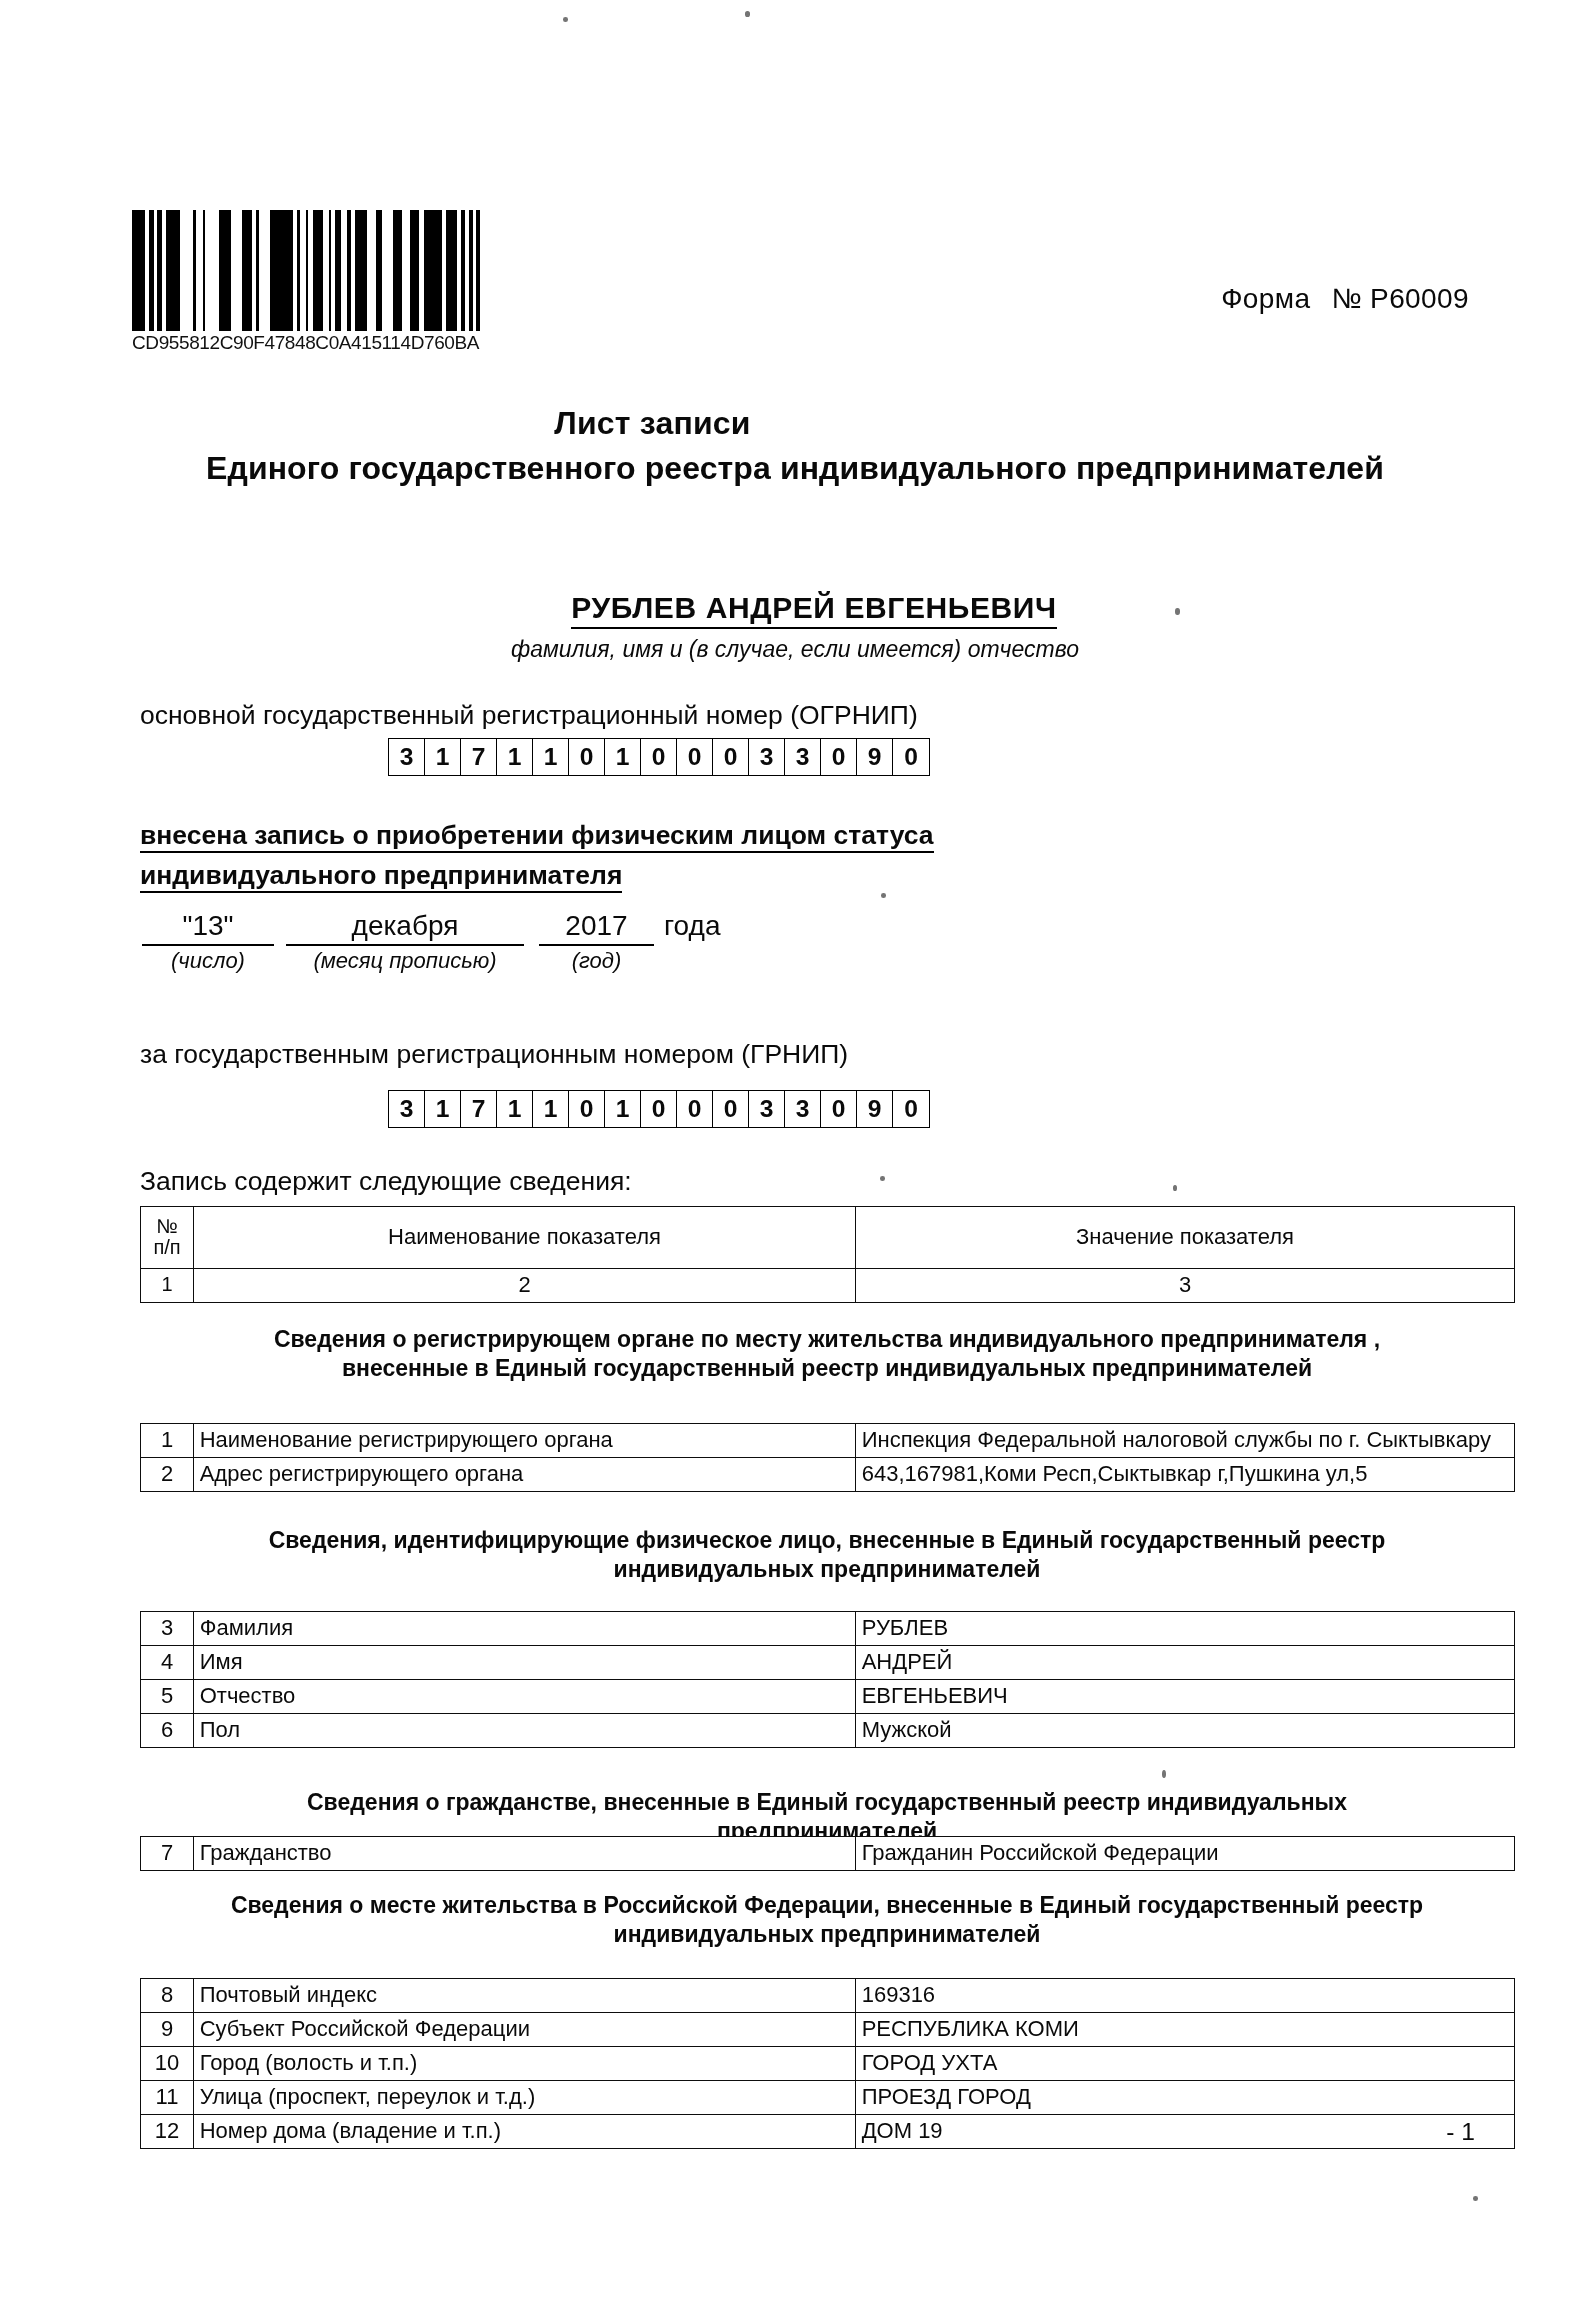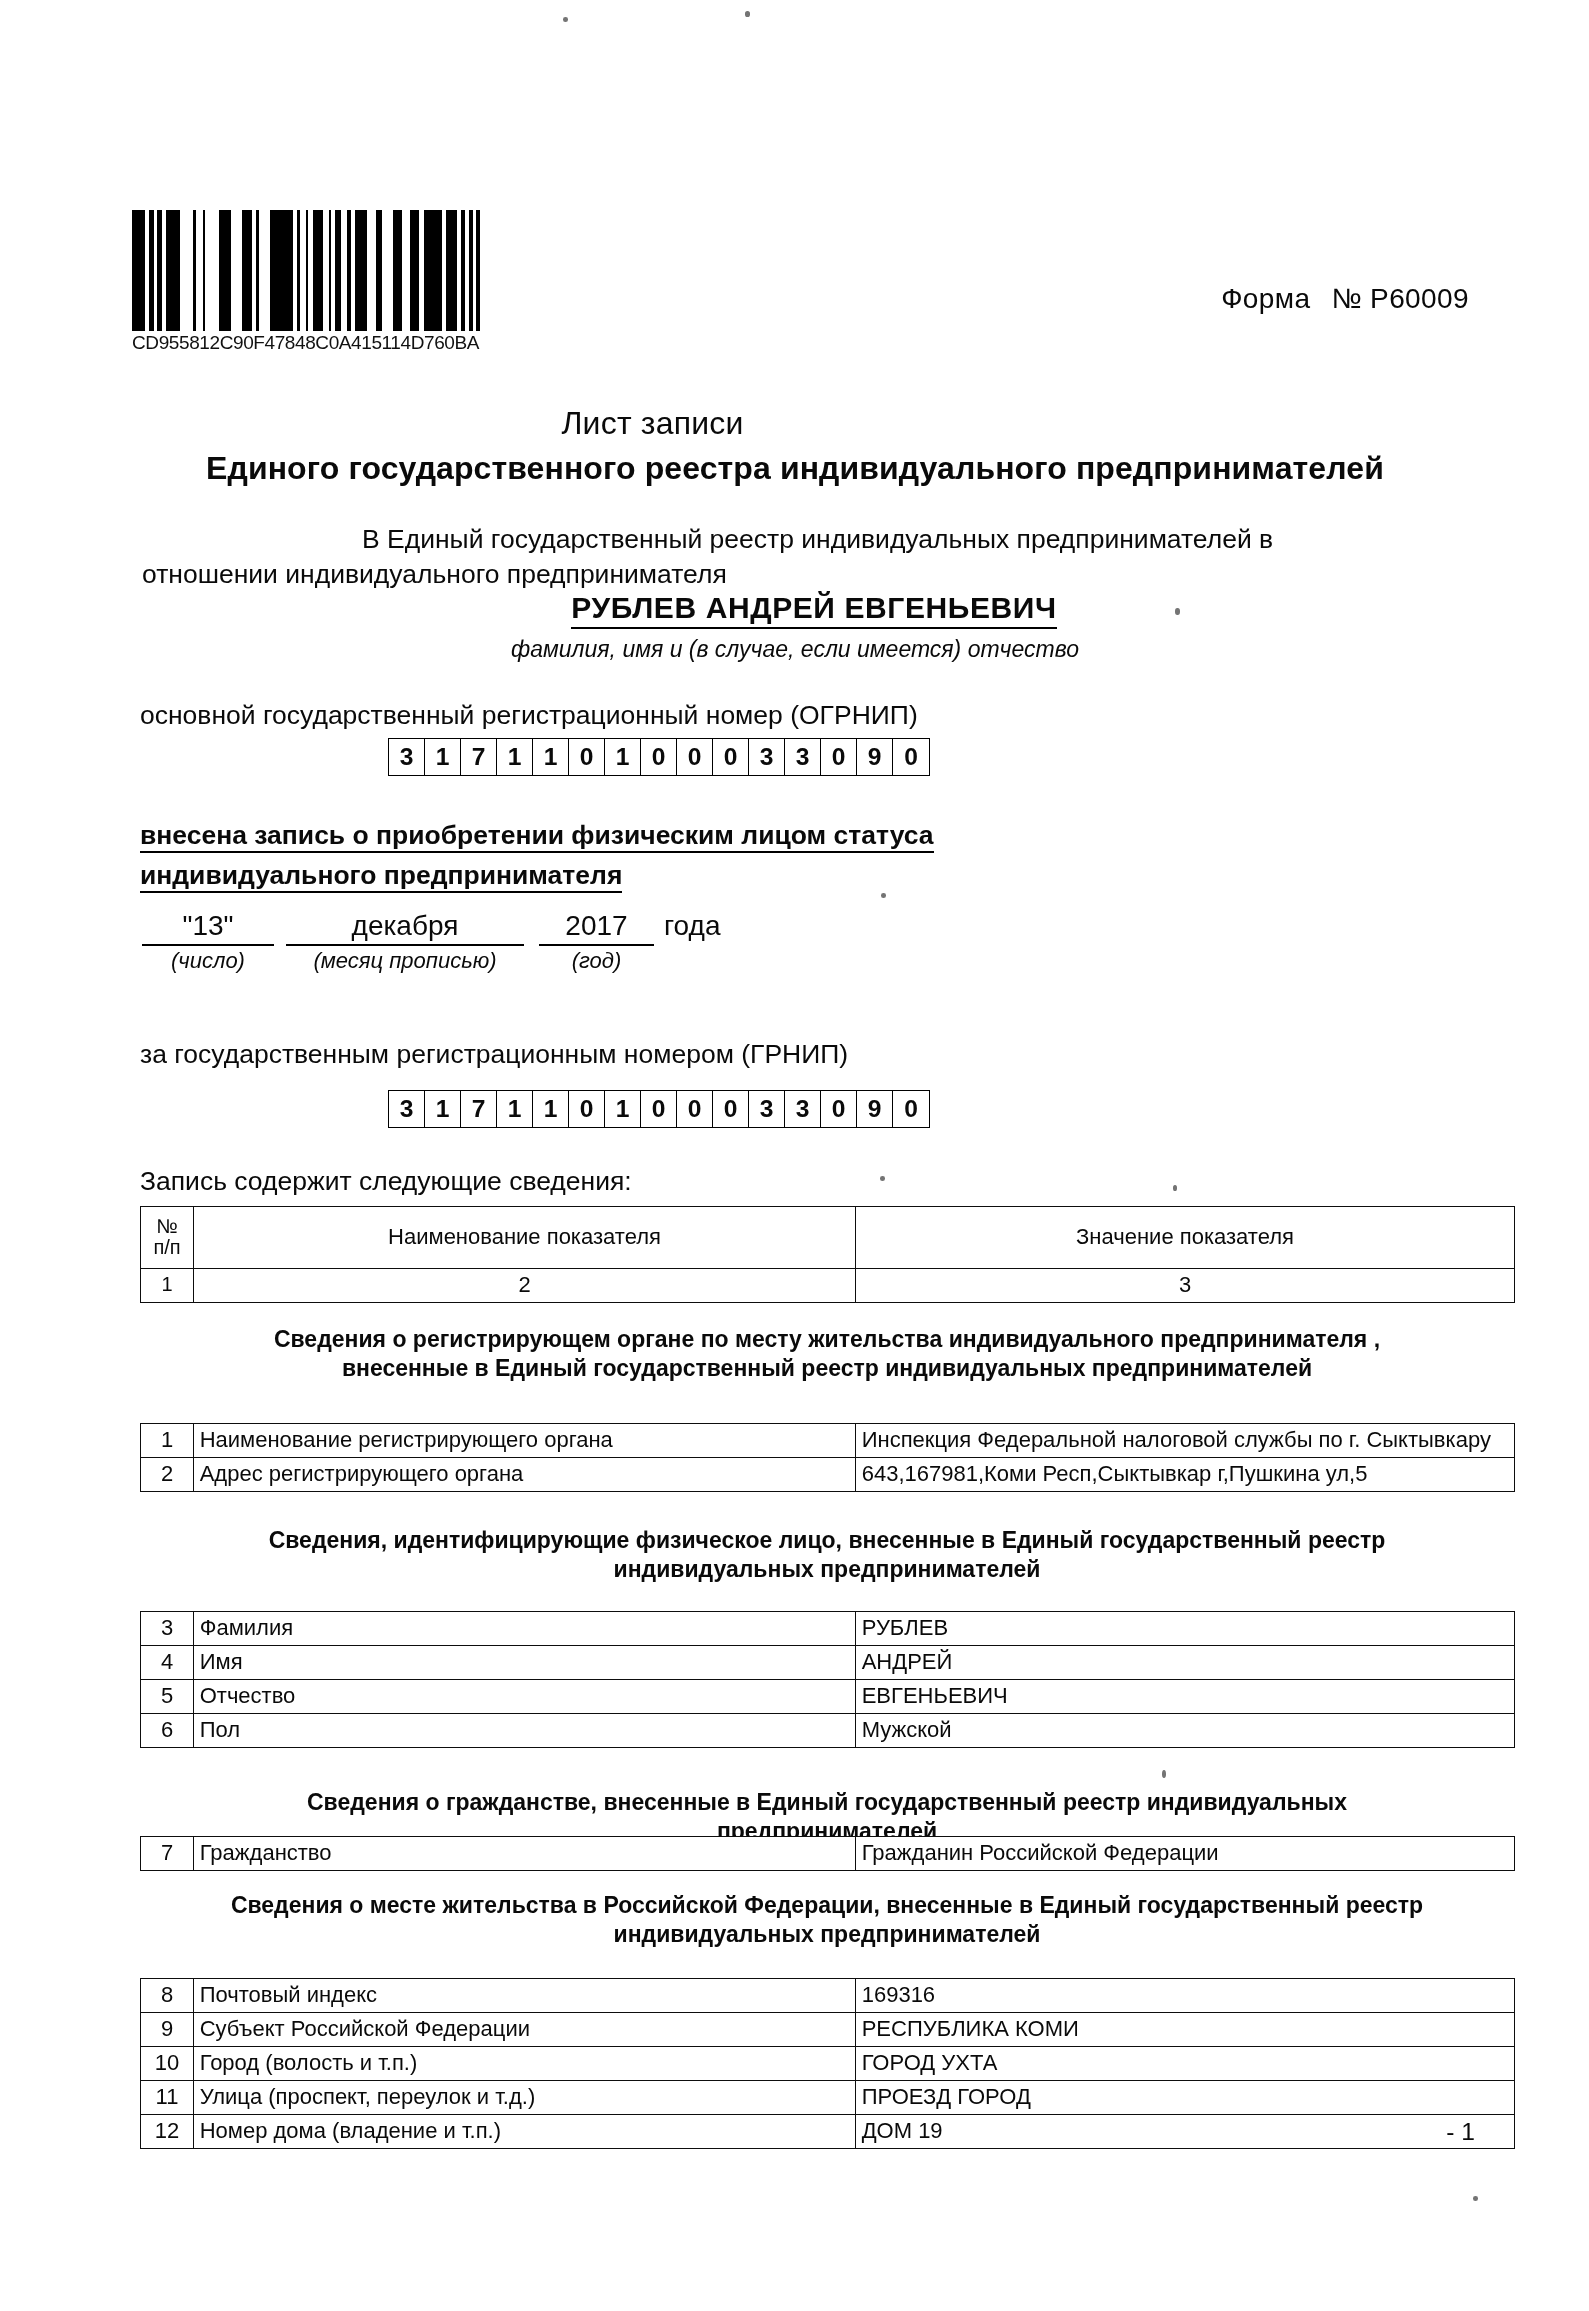--- a/index.html
+++ b/index.html
@@ -76,21 +76,21 @@
   .form-no .lbl { margin-right: 21px; }
 
   
   .title1 {
     position: absolute;
     top: 405px;
     left: 0;
     width: 1305px;
     text-align: center;
     font-size: 32px;
-    font-weight: normal;
+    font-weight: bold;
     letter-spacing: 0.2px;
   }
   .title2 {
     position: absolute;
     top: 450px;
     left: 0;
     width: 1590px;
     text-align: center;
     font-size: 32px;
     font-weight: bold;
@@ -395,24 +395,20 @@
     </div>
 
     <div class="form-no">
       <span class="lbl">Форма</span><span>№ Р60009</span>
     </div>
   </div>
 
   <div class="title1">Лист записи</div>
   <div class="title2">Единого государственного реестра индивидуального предпринимателей</div>
 
-  <div class="intro">
-    <span class="ln1">В Единый государственный реестр индивидуальных предпринимателей в</span>
-    <span class="ln2">отношении индивидуального предпринимателя</span>
-  </div>
 
   <div class="fio">
     <span class="name">РУБЛЕВ АНДРЕЙ ЕВГЕНЬЕВИЧ</span>
   </div>
   <div class="fio-cap">фамилия, имя и (в случае, если имеется) отчество</div>
 
   <div class="ogrnip-label">основной государственный регистрационный номер (ОГРНИП)</div>
   <div class="digit-row" id="ogrnip-boxes">
       <div class="cell">3</div>
       <div class="cell">1</div>

